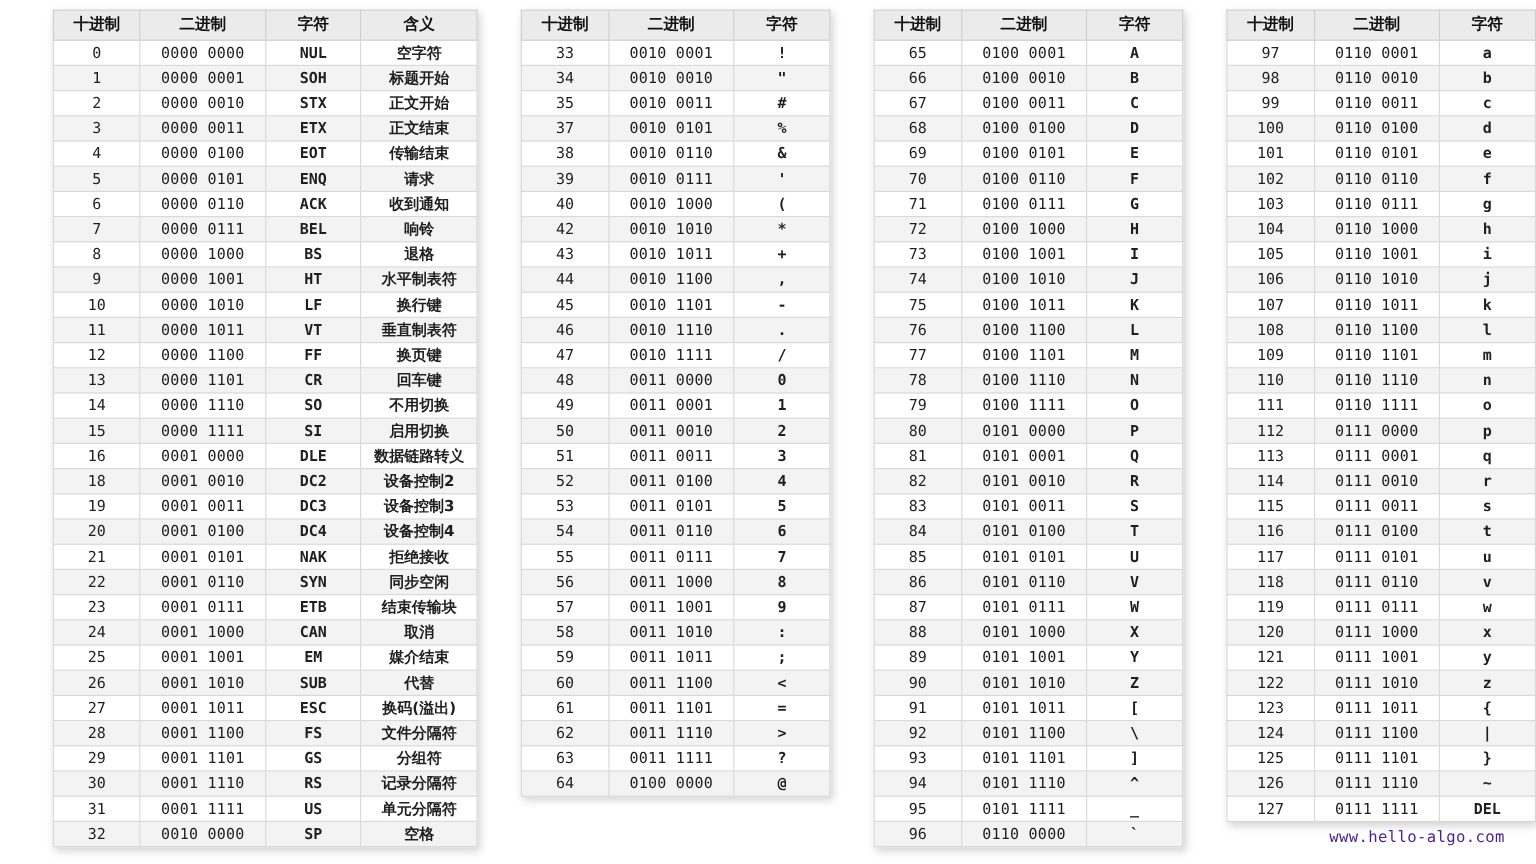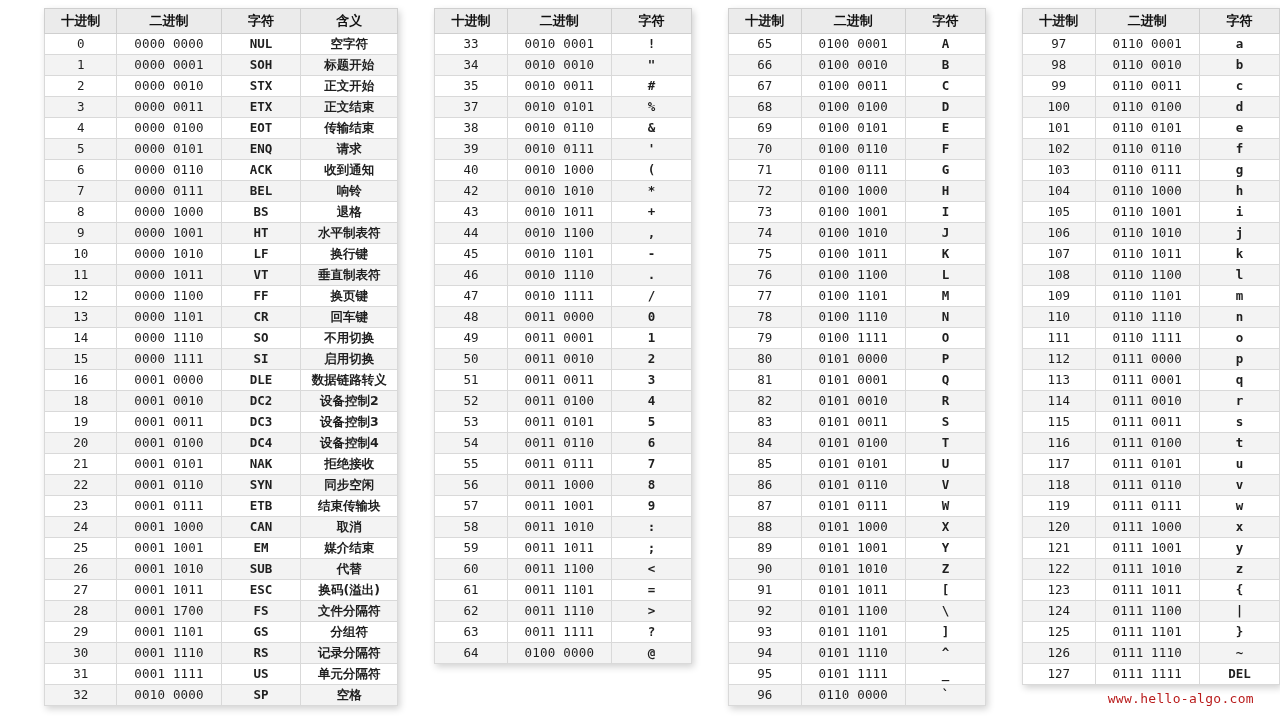--- a/index.html
+++ b/index.html
@@ -60,21 +60,21 @@
   .col-chr { width: 72px; font-family: "DejaVu Sans Mono", monospace; font-weight: bold; font-size: 13px; }
   .col-mean { width: 88px; }
   td.bin { font-family: "DejaVu Sans Mono", monospace; letter-spacing: 0.2px; }
   td.chr { font-family: "DejaVu Sans Mono", monospace; font-weight: bold; font-size: 13.5px; }
   td.dec { font-family: "DejaVu Sans Mono", monospace; }
   td.mean { font-family: "DejaVu Sans", sans-serif; font-size: 12.5px; font-weight: bold; }
   .watermark {
     position: absolute;
     right: 26px;
     bottom: 14px;
-    color: #b91c1c;
+    color: #4c1d95;
     font-size: 13px;
     font-family: "DejaVu Sans Mono", monospace;
     letter-spacing: 0.3px;
   }
 </style>
 </head>
 <body>
 
 <div id="root">
   <div class="tables-wrap">
@@ -245,21 +245,21 @@
             <td class="mean col-mean">代替</td>
           </tr>
           <tr>
             <td class="dec col-dec">27</td>
             <td class="bin col-bin">0001 1011</td>
             <td class="chr col-chr">ESC</td>
             <td class="mean col-mean">换码(溢出)</td>
           </tr>
           <tr>
             <td class="dec col-dec">28</td>
-            <td class="bin col-bin">0001 1700</td>
+            <td class="bin col-bin">0001 1100</td>
             <td class="chr col-chr">FS</td>
             <td class="mean col-mean">文件分隔符</td>
           </tr>
           <tr>
             <td class="dec col-dec">29</td>
             <td class="bin col-bin">0001 1101</td>
             <td class="chr col-chr">GS</td>
             <td class="mean col-mean">分组符</td>
           </tr>
           <tr>

